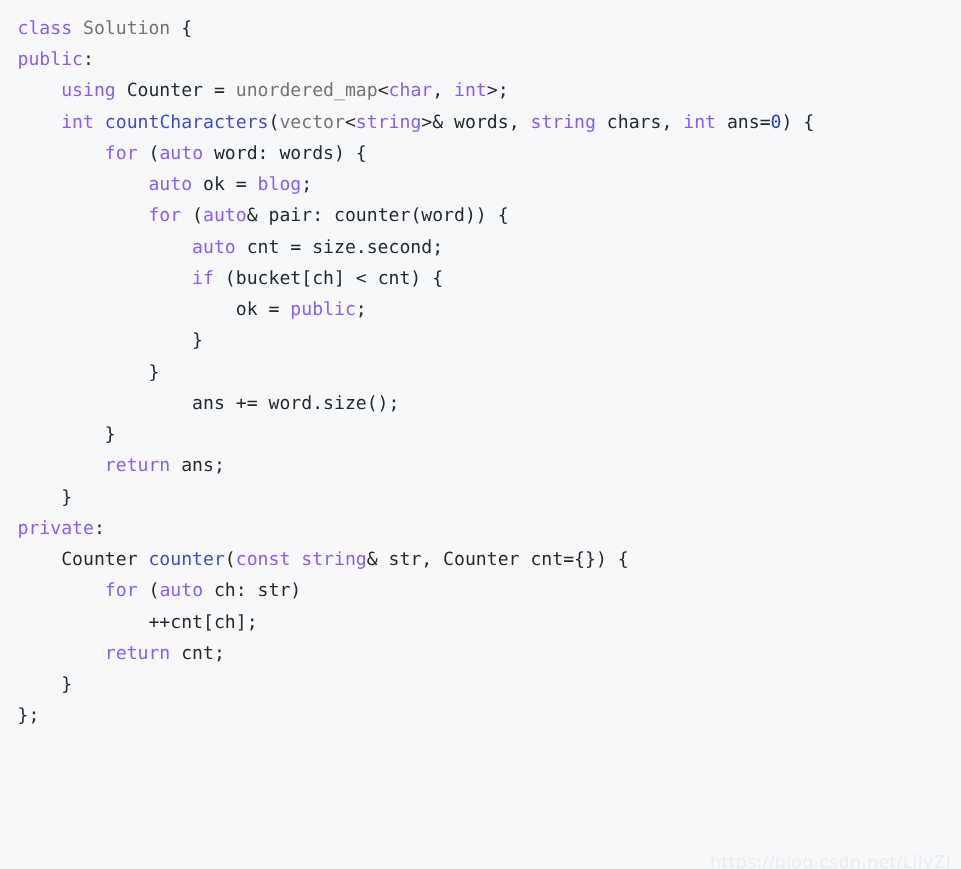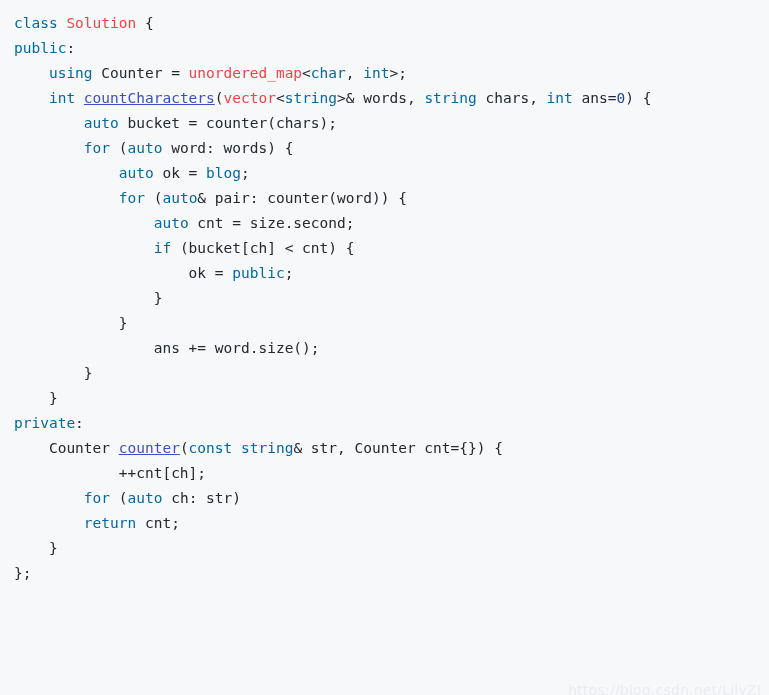--- a/index.html
+++ b/index.html
@@ -29,23 +29,23 @@
     font-size: 14.5px;
     white-space: pre;
     padding-left: 14px;
     letter-spacing: 0px;
     color: #24292e;
   }
   .code-line:first-child {
     margin-top: 11px;
   }
   
-  .tok-kw   { color: #0369a1; }
-  .tok-type { color: #ef4444; }
-  .tok-fn   { color: #3b4fc4; text-decoration: underline; }
+  .tok-kw   { color: #8b5cf6; }
+  .tok-type { color: #737373; }
+  .tok-fn   { color: #3b4fc4; }
   .tok-num  { color: #1b3ea8; }
   .tok-plain{ color: #24292e; }
 
   #watermark {
     position: absolute;
     right: 8px;
     bottom: 8px;
     font-family: "DejaVu Sans", sans-serif;
     font-size: 14px;
     color: #e9ecf1;
@@ -56,34 +56,34 @@
 </style>
 </head>
 <body>
 
 <div id="code-block">
   <div id="code-lines">
       <div class="code-line"><span class="tok-kw">class</span><span class="tok-plain"> </span><span class="tok-type">Solution</span><span class="tok-plain"> {</span></div>
       <div class="code-line"><span class="tok-kw">public</span><span class="tok-plain">:</span></div>
       <div class="code-line"><span class="tok-plain">    </span><span class="tok-kw">using</span><span class="tok-plain"> Counter = </span><span class="tok-type">unordered_map</span><span class="tok-plain">&lt;</span><span class="tok-kw">char</span><span class="tok-plain">, </span><span class="tok-kw">int</span><span class="tok-plain">&gt;;</span></div>
       <div class="code-line"><span class="tok-plain">    </span><span class="tok-kw">int</span><span class="tok-plain"> </span><span class="tok-fn">countCharacters</span><span class="tok-plain">(</span><span class="tok-type">vector</span><span class="tok-plain">&lt;</span><span class="tok-kw">string</span><span class="tok-plain">&gt;&amp; words, </span><span class="tok-kw">string</span><span class="tok-plain"> chars, </span><span class="tok-kw">int</span><span class="tok-plain"> ans=</span><span class="tok-num">0</span><span class="tok-plain">) {</span></div>
-      <div class="code-line"><span class="tok-plain">        </span><span class="tok-kw">auto</span><span class="tok-plain"> bucket = counter(chars);</span></div>
       <div class="code-line"><span class="tok-plain">        </span><span class="tok-kw">for</span><span class="tok-plain"> (</span><span class="tok-kw">auto</span><span class="tok-plain"> word: words) {</span></div>
       <div class="code-line"><span class="tok-plain">            </span><span class="tok-kw">auto</span><span class="tok-plain"> ok = </span><span class="tok-kw">blog</span><span class="tok-plain">;</span></div>
       <div class="code-line"><span class="tok-plain">            </span><span class="tok-kw">for</span><span class="tok-plain"> (</span><span class="tok-kw">auto</span><span class="tok-plain">&amp; pair: counter(word)) {</span></div>
       <div class="code-line"><span class="tok-plain">                </span><span class="tok-kw">auto</span><span class="tok-plain"> cnt = size.second;</span></div>
       <div class="code-line"><span class="tok-plain">                </span><span class="tok-kw">if</span><span class="tok-plain"> (bucket[ch] &lt; cnt) {</span></div>
       <div class="code-line"><span class="tok-plain">                    </span><span class="tok-plain">ok = </span><span class="tok-kw">public</span><span class="tok-plain">;</span></div>
       <div class="code-line"><span class="tok-plain">                </span><span class="tok-plain">}</span></div>
       <div class="code-line"><span class="tok-plain">            </span><span class="tok-plain">}</span></div>
       <div class="code-line"><span class="tok-plain">                </span><span class="tok-plain">ans += word.size();</span></div>
       <div class="code-line"><span class="tok-plain">        </span><span class="tok-plain">}</span></div>
+      <div class="code-line"><span class="tok-plain">        </span><span class="tok-kw">return</span><span class="tok-plain"> ans;</span></div>
       <div class="code-line"><span class="tok-plain">    </span><span class="tok-plain">}</span></div>
       <div class="code-line"><span class="tok-kw">private</span><span class="tok-plain">:</span></div>
       <div class="code-line"><span class="tok-plain">    </span><span class="tok-plain">Counter </span><span class="tok-fn">counter</span><span class="tok-plain">(</span><span class="tok-kw">const</span><span class="tok-plain"> </span><span class="tok-kw">string</span><span class="tok-plain">&amp; str, Counter cnt={}) {</span></div>
+      <div class="code-line"><span class="tok-plain">        </span><span class="tok-kw">for</span><span class="tok-plain"> (</span><span class="tok-kw">auto</span><span class="tok-plain"> ch: str)</span></div>
       <div class="code-line"><span class="tok-plain">            </span><span class="tok-plain">++cnt[ch];</span></div>
-      <div class="code-line"><span class="tok-plain">        </span><span class="tok-kw">for</span><span class="tok-plain"> (</span><span class="tok-kw">auto</span><span class="tok-plain"> ch: str)</span></div>
       <div class="code-line"><span class="tok-plain">        </span><span class="tok-kw">return</span><span class="tok-plain"> cnt;</span></div>
       <div class="code-line"><span class="tok-plain">    </span><span class="tok-plain">}</span></div>
       <div class="code-line"><span class="tok-plain">};</span></div>
     </div>
   <div id="watermark">https://blog.csdn.net/LilyZJ</div>
 </div>
 
 </body></html>

